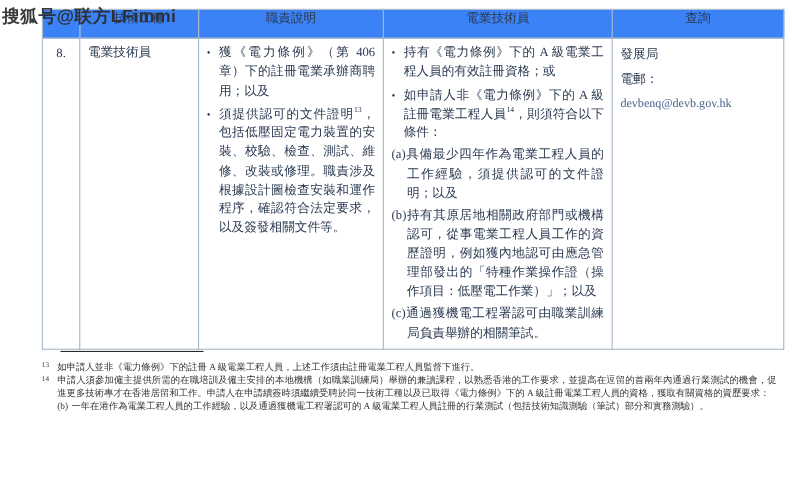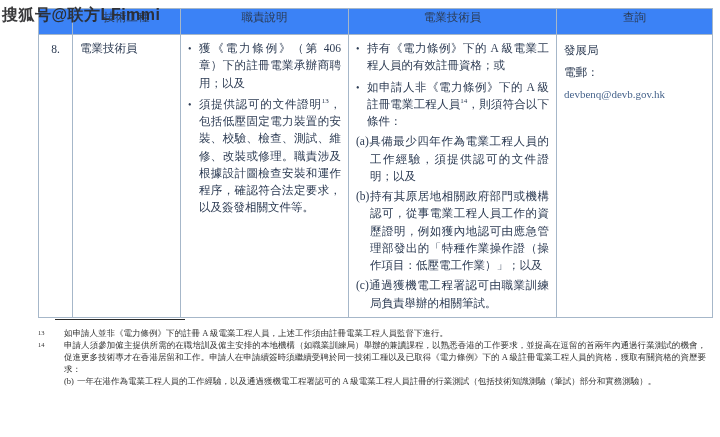--- a/index.html
+++ b/index.html
@@ -36,21 +36,21 @@
 
   .enq-line { line-height:1.9; }
   a.email { color:#47648c; font-size:11px; word-break:break-all; cursor:pointer; }
 
   
   .fnsep { position:absolute; left:55px; top:319px; width:130px; border-top:1.5px solid #2a2a2a; }
   .footnotes { position:absolute; left:38px; top:327px; width:668px;
     font-size:8.5px; line-height:1.42; color:#333; }
   .fnrow { display:flex; }
   .fnnum { flex:0 0 14px; font-size:6.5px; padding-top:1px; }
-  .fnbody { flex:1; text-align:justify;margin-left:12px; }
+  .fnbody { flex:1; text-align:justify; }
   .fnitem { padding-left:15px; text-indent:-15px; text-align:justify; }
   .fnitem .fnlabel { margin-right:3px; }
 </style>
 </head>
 <body>
 
 <div class="page">
 
   <div class="watermark">搜狐号@联方LFimmi</div>
 

